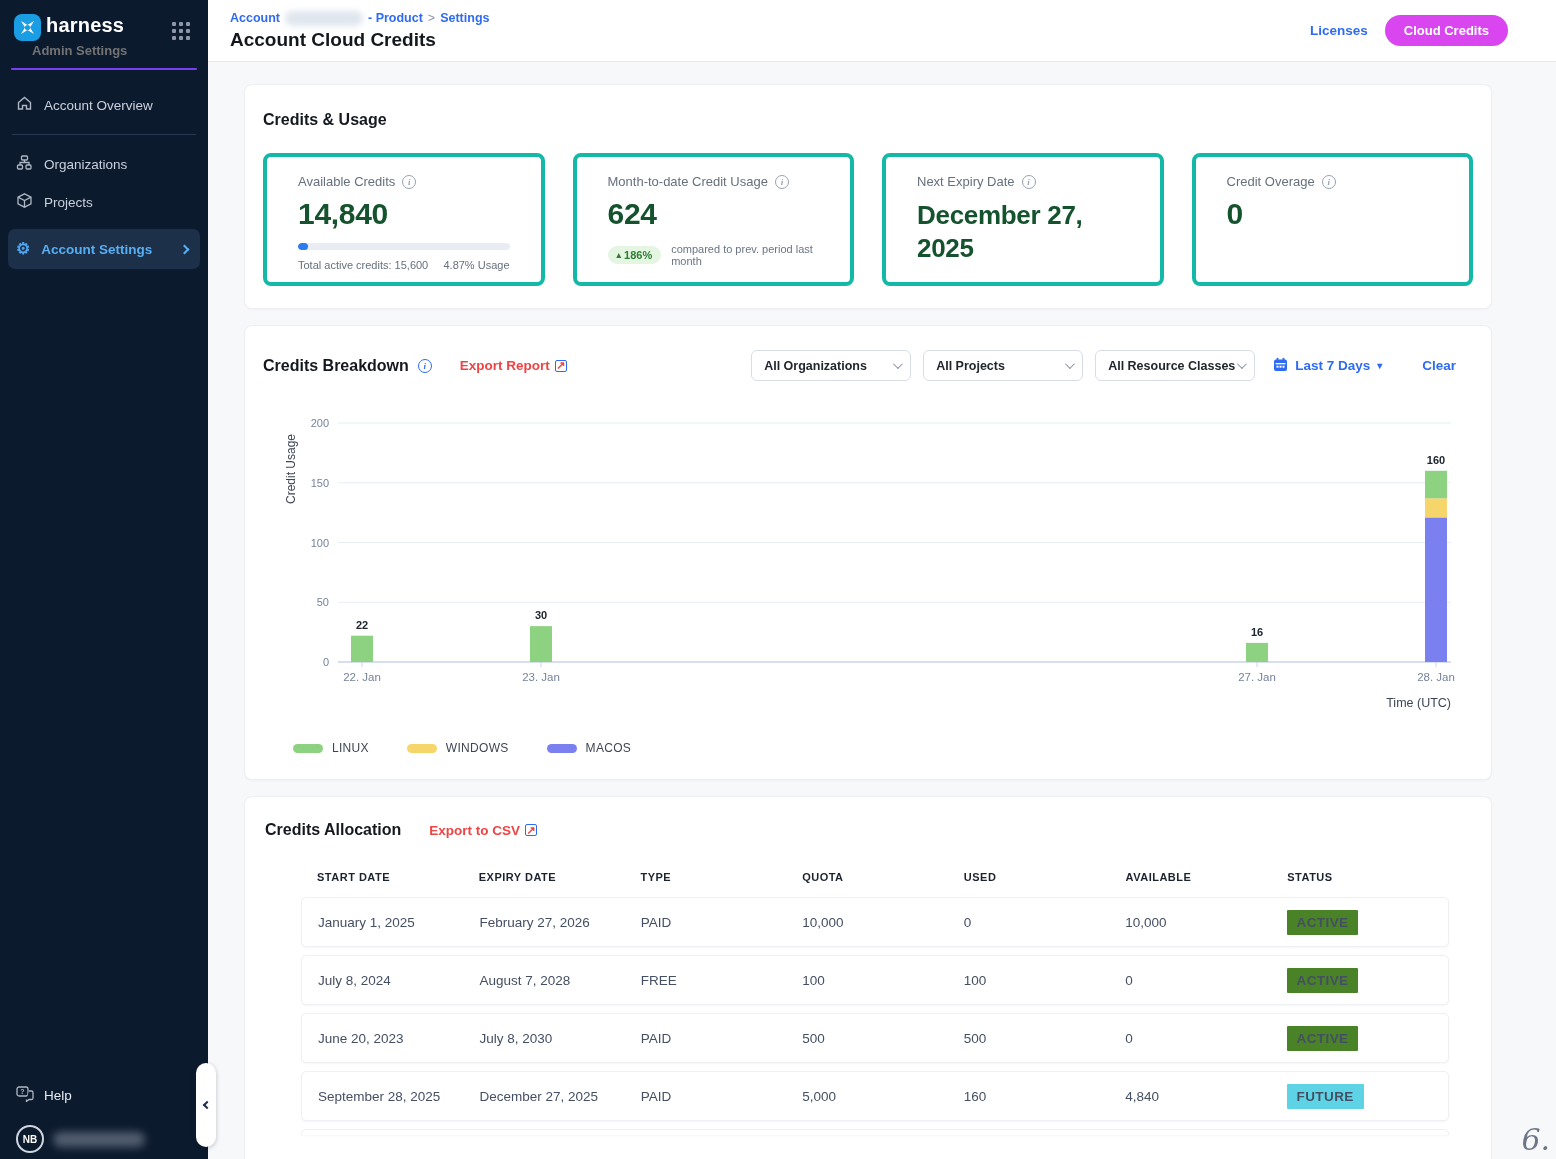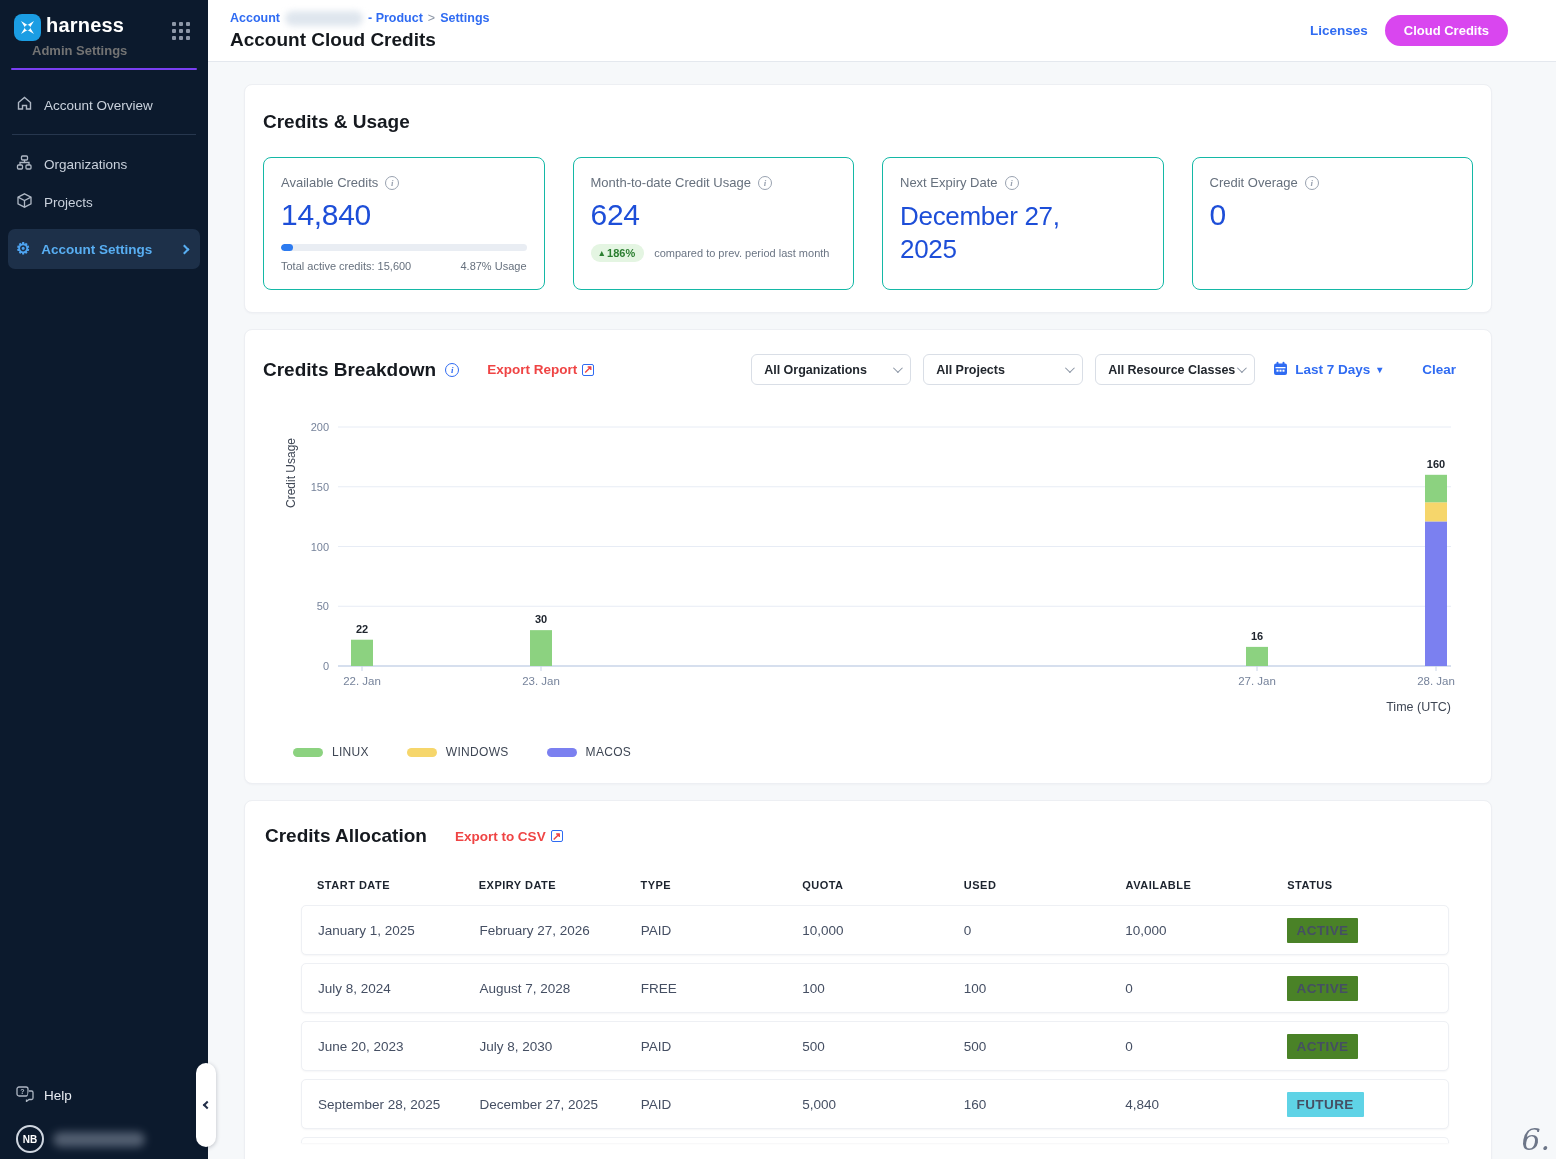--- a/index.html
+++ b/index.html
@@ -39,29 +39,29 @@
   .crumb { cursor:pointer; }
   .crumb-redaction { display:inline-block; width:78px; height:15px; border-radius:8px; background:#dfe6ee; filter:blur(3px); }
   .crumb-sep { color:#8b95a5; font-weight:400; }
   .page-title { font-size:19px; font-weight:700; color:#14181d; margin-top:3px; }
   .topbar-right { display:flex; align-items:center; gap:17px; }
   .licenses-link { color:#2f6bf2; font-size:13.5px; font-weight:700; cursor:pointer; }
   .cc-pill { background:#d946ef; color:#fff; font-size:13px; font-weight:700; border:none; border-radius:999px; padding:8px 19px; cursor:pointer; }
 
   .content { padding:22px 64px 0 36px; flex:1; overflow:hidden; }
   .panel { background:#fff; border:1px solid #edeff3; border-radius:8px; box-shadow:0 1px 2px rgba(20,30,50,.03); margin-bottom:16px; }
-  .panel-heading { font-size:19px; font-weight:700; color:#15191f; }
+  .panel-heading { font-size:16px; font-weight:700; color:#15191f; }
 
   
   .usage-panel { padding:26px 18px 22px 18px; }
   .cards-row { display:flex; gap:28px; margin-top:24px; }
-  .stat-card { flex:1; border:1px solid #14b8a6; border-radius:8px; padding:17px 17px; height:133px; }
+  .stat-card { flex:1; border:4px solid #14b8a6; border-radius:8px; padding:17px 31px; height:133px; }
   .stat-label-row { display:flex; align-items:center; gap:7px; font-size:13px; color:#66707d; }
   .info-icon { width:14px; height:14px; border:1.2px solid #99a2b0; border-radius:50%; color:#99a2b0; font-size:9px; font-weight:700; display:inline-flex; align-items:center; justify-content:center; font-family:"Liberation Serif", serif; font-style:italic; cursor:pointer; flex:none; }
-  .stat-value { font-size:30px; font-weight:400; color:#1d4ed8; margin-top:8px; letter-spacing:-.3px; }
+  .stat-value { font-size:30px; font-weight:700; color:#14532d; margin-top:8px; letter-spacing:-.3px; }
   .stat-value.date { font-size:26px; line-height:1.25; margin-top:10px; max-width:215px; }
   .progress-track { height:7px; background:#e9edf3; border-radius:4px; margin-top:12px; position:relative; overflow:hidden; }
   .progress-fill { position:absolute; left:0; top:0; bottom:0; background:#2d7bf0; border-radius:4px; }
   .stat-foot { display:flex; justify-content:space-between; font-size:11px; color:#66707d; margin-top:9px; }
   .mtd-row { display:flex; align-items:center; gap:10px; margin-top:12px; }
   .delta-badge { background:#e4f5e2; color:#2c7f31; font-size:11px; font-weight:700; border-radius:10px; padding:3px 9px; display:inline-flex; align-items:center; gap:3px; }
   .delta-badge .tri { font-size:9px; }
   .mtd-note { font-size:11px; color:#6b7584; }
 
   

